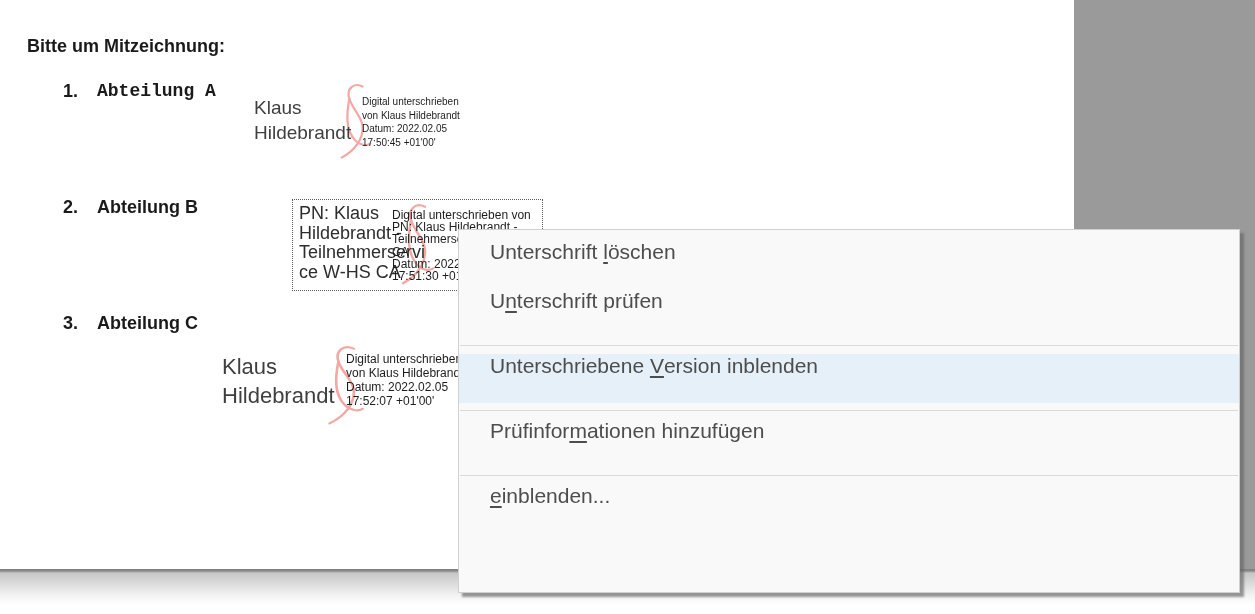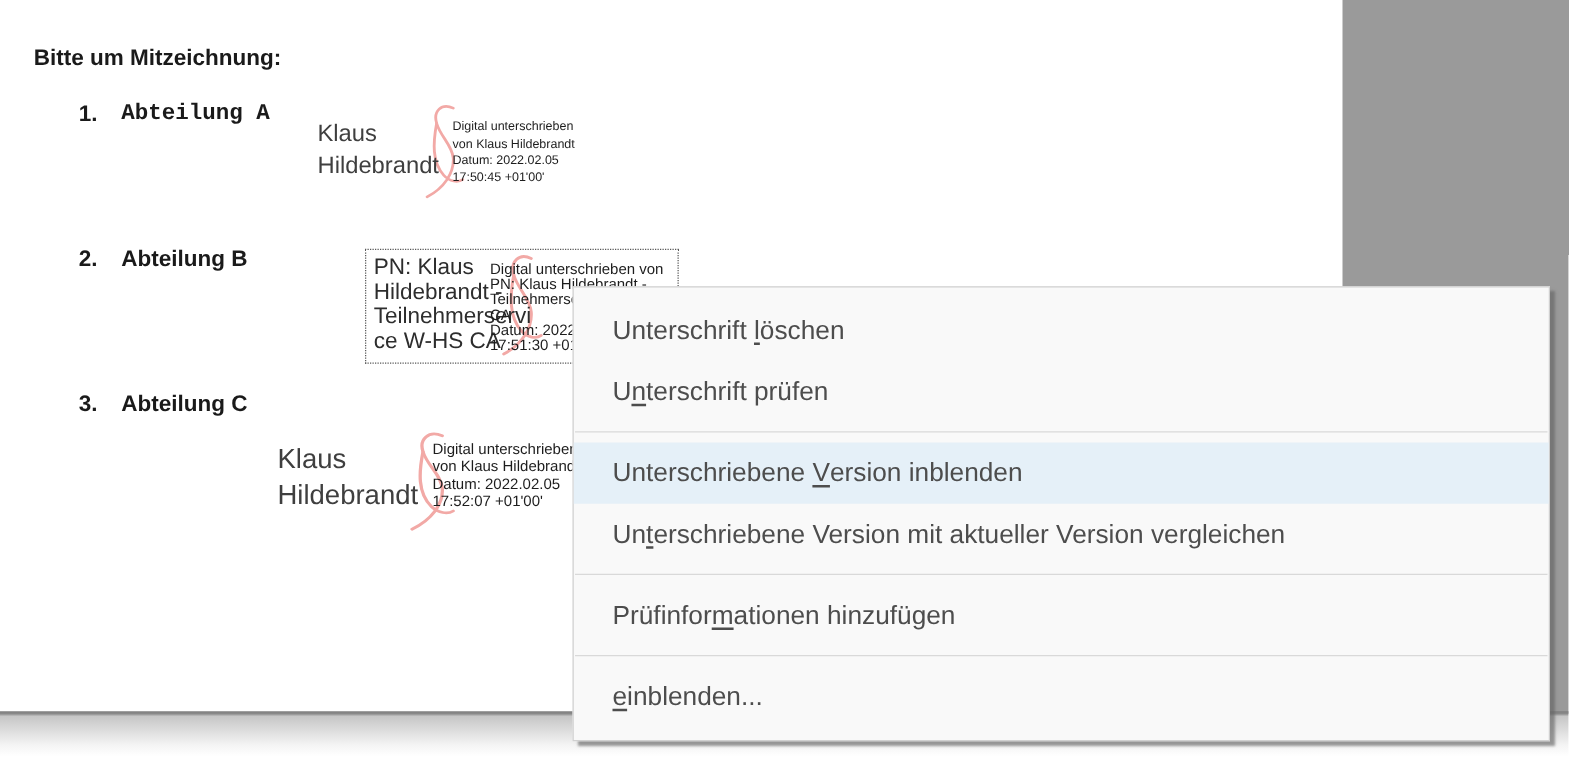--- a/index.html
+++ b/index.html
@@ -41,21 +41,21 @@
   #sig3-name   { left:222px; top:341px; font-size:22px; line-height:29px; }
   #sig3-detail { left:346px; top:341px; font-size:12px; line-height:14px; }
   #sig3-flourish { left:323px; top:334px; width:44px; height:82px; }
 
   
   .context-menu { position:absolute; left:458px; top:229px; width:782px; height:364px;
     background:#f9f9f9; border:1px solid #d0d0d0;
     box-shadow:4px 4px 2px rgba(100,100,100,0.65);
     padding:10px 0 12px 0; z-index:10; }
 
-  .menu-item { height:49px; display:flex; align-items:center;
+  .menu-item { height:49px; display:flex; align-items:flex-start;
     padding:0 20px 0 31px; font-size:21px; color:#4d4d4d; white-space:pre; cursor:default; }
   .menu-item.highlighted { background:#e5f0f8; }
   .menu-item .ak { text-decoration:underline; text-underline-offset:3px; }
 
   .menu-sep { border-top:1px solid #d9d9d9; margin:7px 1px 8px 1px; height:0; }
 </style>
 </head>
 <body>
 
 <div id="screen">
@@ -126,23 +126,20 @@
     <div class="menu-item">
       <span>U</span><span class="ak">n</span><span>terschrift prüfen</span>
     </div>
 
     <div class="menu-sep"></div>
 
     <div class="menu-item highlighted">
       <span>Unterschriebene </span><span class="ak">V</span><span>ersion inblenden</span>
     </div>
 
-    <div class="menu-item">
-      <span>Un</span><span class="ak">t</span><span>erschriebene Version mit aktueller Version vergleichen</span>
-    </div>
 
     <div class="menu-sep"></div>
 
     <div class="menu-item">
       <span>Prüfinfor</span><span class="ak">m</span><span>ationen hinzufügen</span>
     </div>
 
     <div class="menu-sep"></div>
 
     <div class="menu-item">

